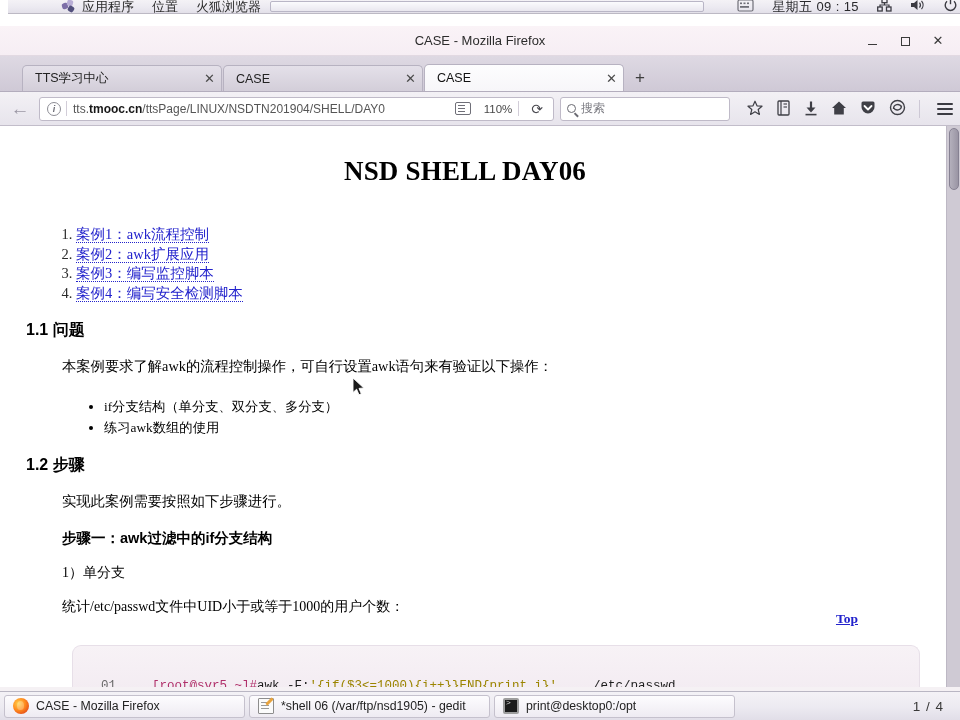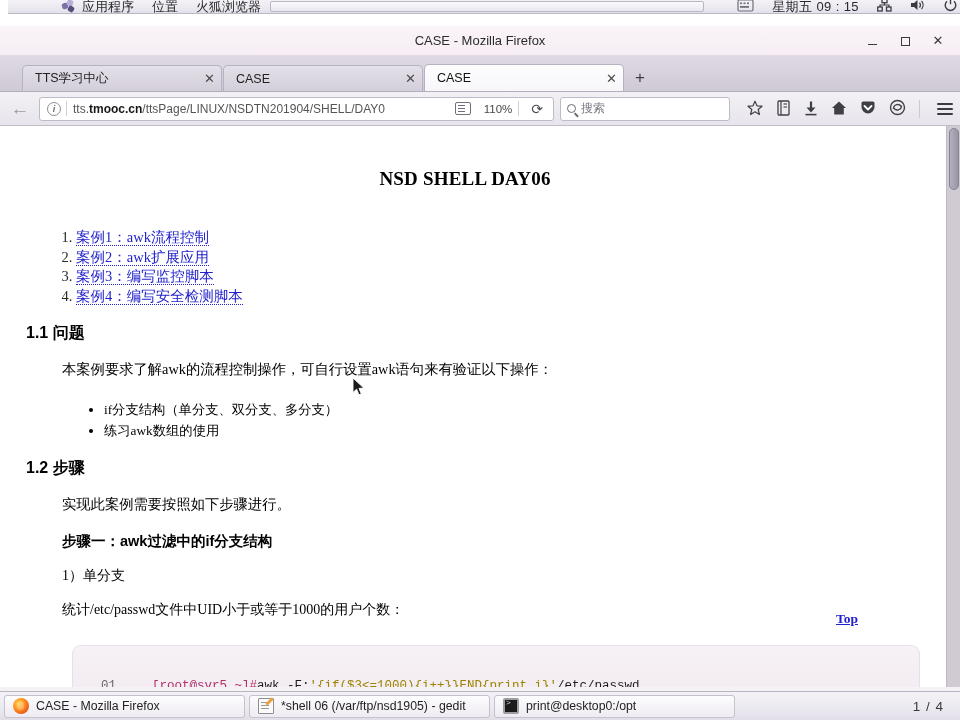--- a/index.html
+++ b/index.html
@@ -149,21 +149,21 @@
   #content-area {
     position: relative; width: 960px; height: 561px;
     background: #ffffff; overflow: hidden;
   }
   #page {
     position: absolute; left: 0; top: 0; width: 930px; height: 561px;
     padding: 0 24px; color: #000;
     font-family: "Liberation Serif", "DejaVu Serif", serif;
   }
   #doc-title {
-    text-align: center; font-size: 19px; font-weight: bold; margin-top: 42px;
+    text-align: center; font-size: 27px; font-weight: bold; margin-top: 30px;
     letter-spacing: .2px;
     font-family: Liberation Serif, serif;
   }
   #toc { list-style: decimal; margin: 38px 0 0 52px; padding: 0; }
   #toc li { font-size: 14.5px; line-height: 19.5px; color: #2b2b2b; }
   #toc a {
     color: #2222cc; text-decoration: none; border-bottom: 1px dotted #2222cc;
   }
   h1.sec {
     font-size: 20px; font-weight: bold; margin: 26px 0 0 2px;
@@ -196,21 +196,21 @@
   #code-line {
     position: absolute; left: 28px; bottom: -3px;
     font-family: "Liberation Mono", "DejaVu Sans Mono", monospace;
     font-size: 12.5px; white-space: nowrap; color: #1d1d1d;
     display: flex; gap: 0;
   }
   .ln { color: #6b6b6b; margin-right: 36px; }
   .prompt { color: #b0306a; }
   .cmd { color: #1d1d1d; }
   .strq { color: #9b8500; }
-  .path { color: #1d1d1d; }
+  .path { color: #1d1d1d; margin-left: 36px; }
 
   
   #scrollbar {
     position: absolute; right: 0; top: 0; width: 14px; height: 561px;
     background: #cfcad4; border-left: 1px solid #bdb8c4;
   }
   #scroll-thumb {
     position: absolute; left: 2px; top: 2px; width: 10px; height: 62px;
     background: linear-gradient(to right,#b4b0bc,#9a95a4);
     border: 1px solid #868192; border-radius: 5px;

